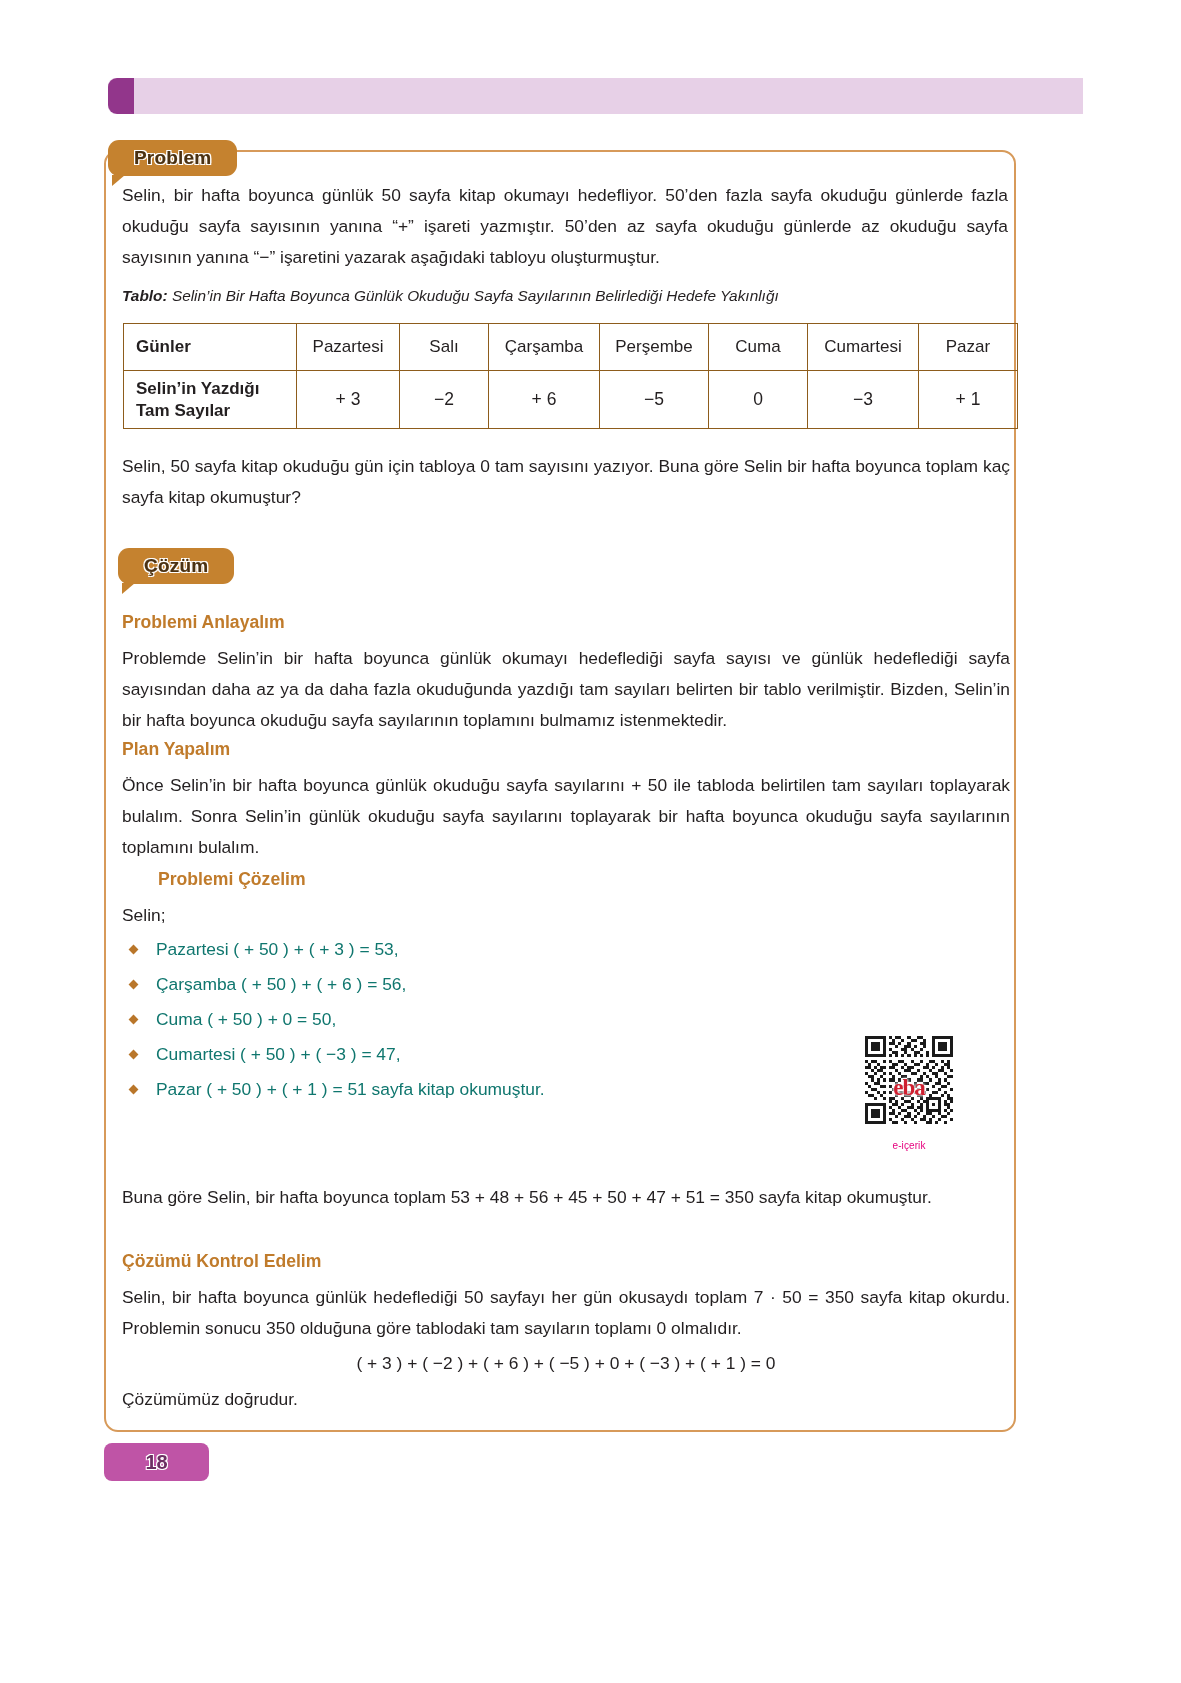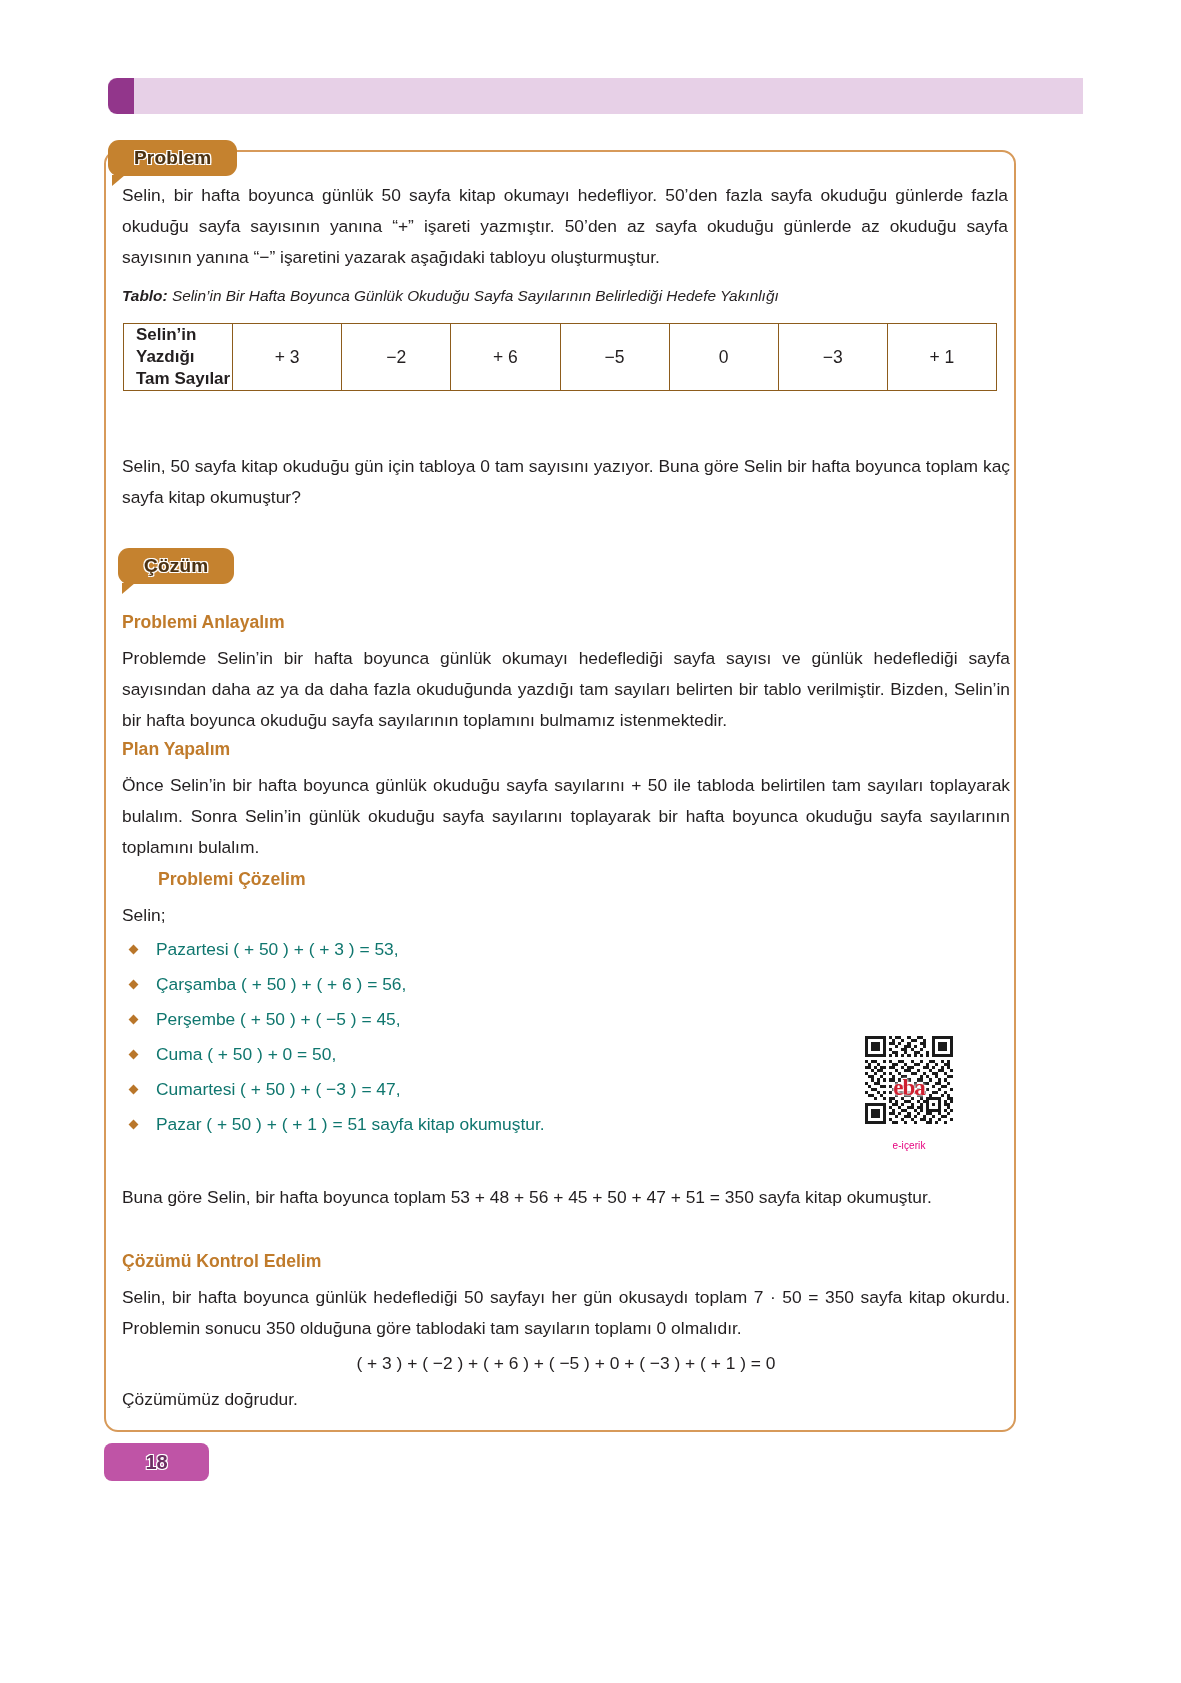--- a/index.html
+++ b/index.html
@@ -254,20 +254,30 @@
 </div>
 
 <div class="blk tablo-caption" style="left:122px; top:285px; width:886px;">
   <b>Tablo:</b>
   <i>Selin’in Bir Hafta Boyunca Günlük Okuduğu Sayfa Sayılarının Belirlediği Hedefe Yakınlığı</i>
 </div>
 
 <div class="blk" style="left:123px; top:323px;">
   <table class="data">
     <tbody>
+        <tr class="hdr-row">
+      <td class="rowlabel" style="width:160px;">Günler</td>
+      <td style="width:102px;">Pazartesi</td>
+      <td style="width:88px;">Salı</td>
+      <td style="width:110px;">Çarşamba</td>
+      <td style="width:108px;">Perşembe</td>
+      <td style="width:98px;">Cuma</td>
+      <td style="width:110px;">Cumartesi</td>
+      <td style="width:98px;">Pazar</td>
+    </tr>
     <tr class="val-row">
       <td class="rowlabel">Selin’in Yazdığı Tam Sayılar</td>
       <td>+ 3</td>
       <td>−2</td>
       <td>+ 6</td>
       <td>−5</td>
       <td>0</td>
       <td>−3</td>
       <td>+ 1</td>
     </tr>
@@ -295,21 +305,20 @@
 
 <div class="blk subhead" style="left:122px; top:866px;margin-left:36px;">Problemi Çözelim</div>
 <div class="blk" style="left:122px; top:900px; width:500px;">
   <p class="body">Selin;</p>
 </div>
 
 <div class="blk" style="left:122px; top:932px; width:660px;">
   <ul class="calc">
     <li><span class="dot"></span><span>Pazartesi ( + 50 ) + ( + 3 ) = 53,</span></li>
     <li><span class="dot"></span><span>Çarşamba ( + 50 ) + ( + 6 ) = 56,</span></li>
-    <li><span class="dot"></span><span>Perşembe ( + 50 ) + ( −5 ) = 45,</span></li>
     <li><span class="dot"></span><span>Cuma ( + 50 ) + 0 = 50,</span></li>
     <li><span class="dot"></span><span>Cumartesi ( + 50 ) + ( −3 ) = 47,</span></li>
     <li><span class="dot"></span><span>Pazar ( + 50 ) + ( + 1 ) = 51 sayfa kitap okumuştur.</span></li>
   </ul>
 </div>
 
 <div class="qr-wrap">
   <div class="qr-canvas">
     <svg width="88" height="88" viewBox="0 0 29 29" shape-rendering="crispEdges">
       <rect width="29" height="29" fill="#ffffff"></rect>

